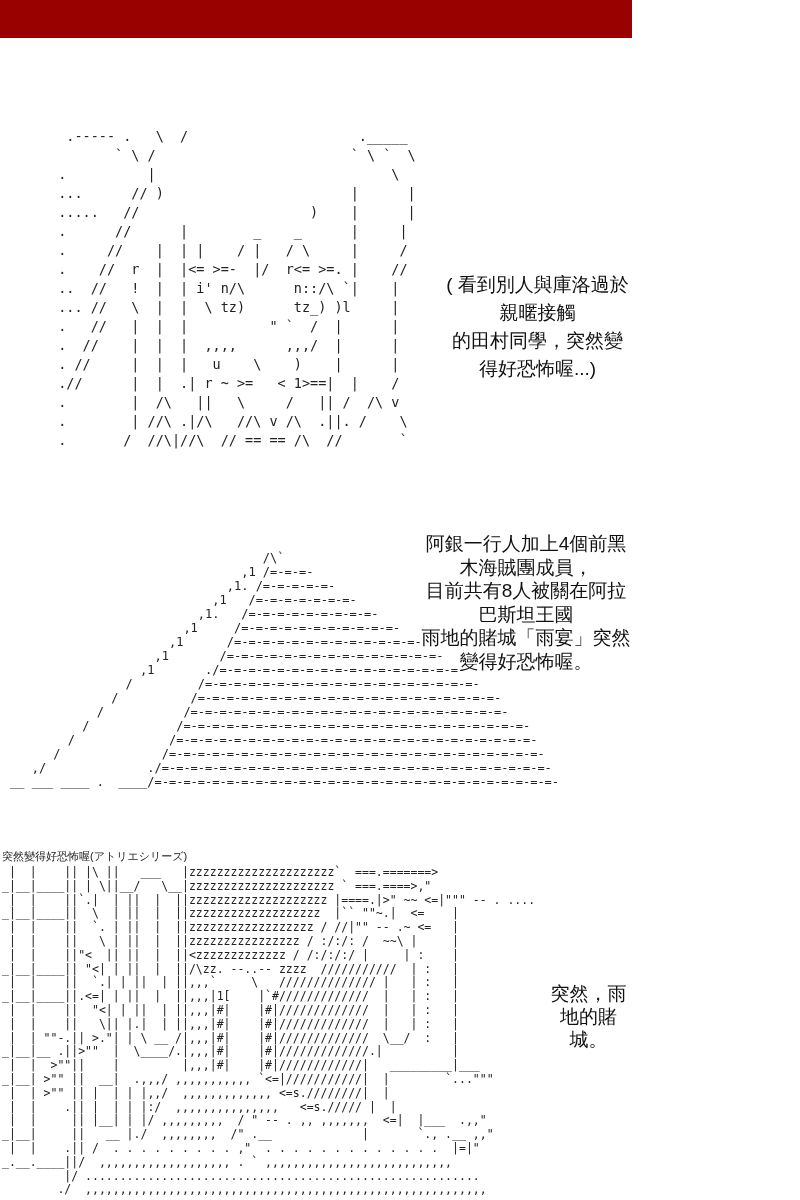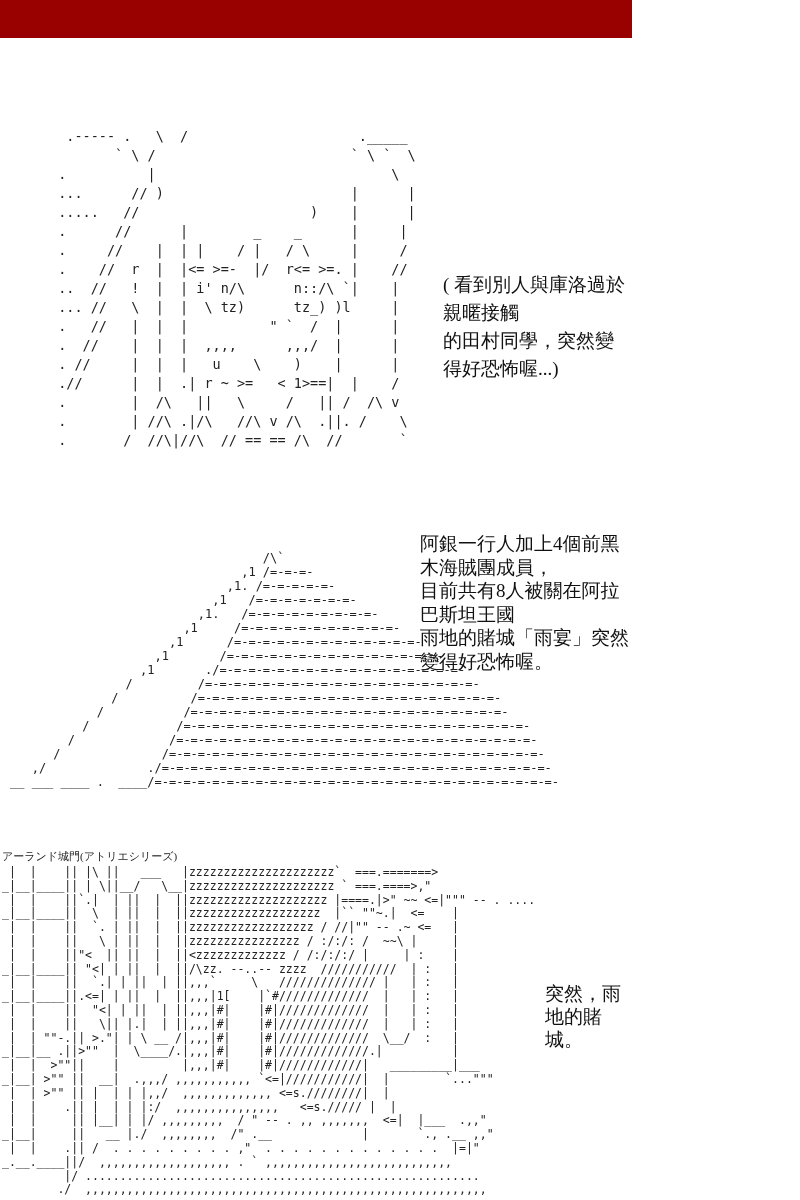--- a/index.html
+++ b/index.html
@@ -8,22 +8,23 @@
     overflow:hidden;font-family:"Liberation Sans",sans-serif;color:#1a1a1a;
   }
   .hbar{position:absolute;left:0;top:0;width:800px;height:38px;}
   pre.aa{
     position:absolute;margin:0;color:#222;
     font-family:"DejaVu Sans Mono",monospace;
     white-space:pre;
   }
   .cjk{
     position:absolute;color:#111;
-    font-family:Liberation Serif, serif;
+    font-family:Liberation Sans, sans-serif;
     white-space:pre-line;
+    text-align:center;
   }
   #aa-character{left:50px;top:127px;font-size:13.5px;line-height:19px;}
   #aa-pyramid{left:10px;top:551px;font-size:12px;line-height:14px;}
   #aa-gate{left:2px;top:866px;font-size:11.5px;line-height:13.8px;}
   #gate-label{left:2px;top:849px;font-size:11px;white-space:pre;color:#222;}
   #caption-tamura{left:443px;top:271px;font-size:19px;line-height:28px;}
   #caption-narration{left:420px;top:532px;font-size:19px;line-height:23.5px;}
   #caption-door{left:545px;top:982px;font-size:19px;line-height:23px;}
 </style>
 </head>
@@ -69,21 +70,21 @@
                   ,1       ./=-=-=-=-=-=-=-=-=-=-=-=-=-=-=-=-=-
                 /         /=-=-=-=-=-=-=-=-=-=-=-=-=-=-=-=-=-=-=-
               /          /=-=-=-=-=-=-=-=-=-=-=-=-=-=-=-=-=-=-=-=-=-
             /           /=-=-=-=-=-=-=-=-=-=-=-=-=-=-=-=-=-=-=-=-=-=-
           /            /=-=-=-=-=-=-=-=-=-=-=-=-=-=-=-=-=-=-=-=-=-=-=-=-
         /             /=-=-=-=-=-=-=-=-=-=-=-=-=-=-=-=-=-=-=-=-=-=-=-=-=-
       /              /=-=-=-=-=-=-=-=-=-=-=-=-=-=-=-=-=-=-=-=-=-=-=-=-=-=-
    ,/              ./=-=-=-=-=-=-=-=-=-=-=-=-=-=-=-=-=-=-=-=-=-=-=-=-=-=-=-
 __ ___ ____ .  ____/=-=-=-=-=-=-=-=-=-=-=-=-=-=-=-=-=-=-=-=-=-=-=-=-=-=-=-=-</pre>
 
-  <div class="cjk" id="gate-label">アーランド城門(アトリエシリーズ)</div>
+  <div class="cjk" id="gate-label">突然變得好恐怖喔(アトリエシリーズ)</div>
 
   <pre class="aa" id="aa-gate"> |  |    || |\ ||   ___   |zzzzzzzzzzzzzzzzzzzzz`  ===.=======&gt;
 _|__|____|| | \||__/   \__|zzzzzzzzzzzzzzzzzzzzz ` ===.====&gt;,"
  |  |    ||`.|  | ||  |  ||zzzzzzzzzzzzzzzzzzzz |====.|&gt;" ~~ &lt;=|""" -- . ....
 _|__|____||  \  | ||  |  ||zzzzzzzzzzzzzzzzzzz  |`` ""~.|  &lt;=    |
  |  |    ||  `. | ||  |  ||zzzzzzzzzzzzzzzzzz / //|"" -- .~ &lt;=   |
  |  |    ||   \ | ||  |  ||zzzzzzzzzzzzzzzz / :/:/: /  ~~\ |     |
  |  |    ||"&lt;  || ||  |  ||&lt;zzzzzzzzzzzzz / /:/:/:/ |     | :    |
 _|__|____|| "&lt;| | ||  |  ||/\zz. --..-- zzzz  ///////////  | :   |
  |  |    ||  `.| | ||  | ||,,,`     \   ////////////// |   | :   |

